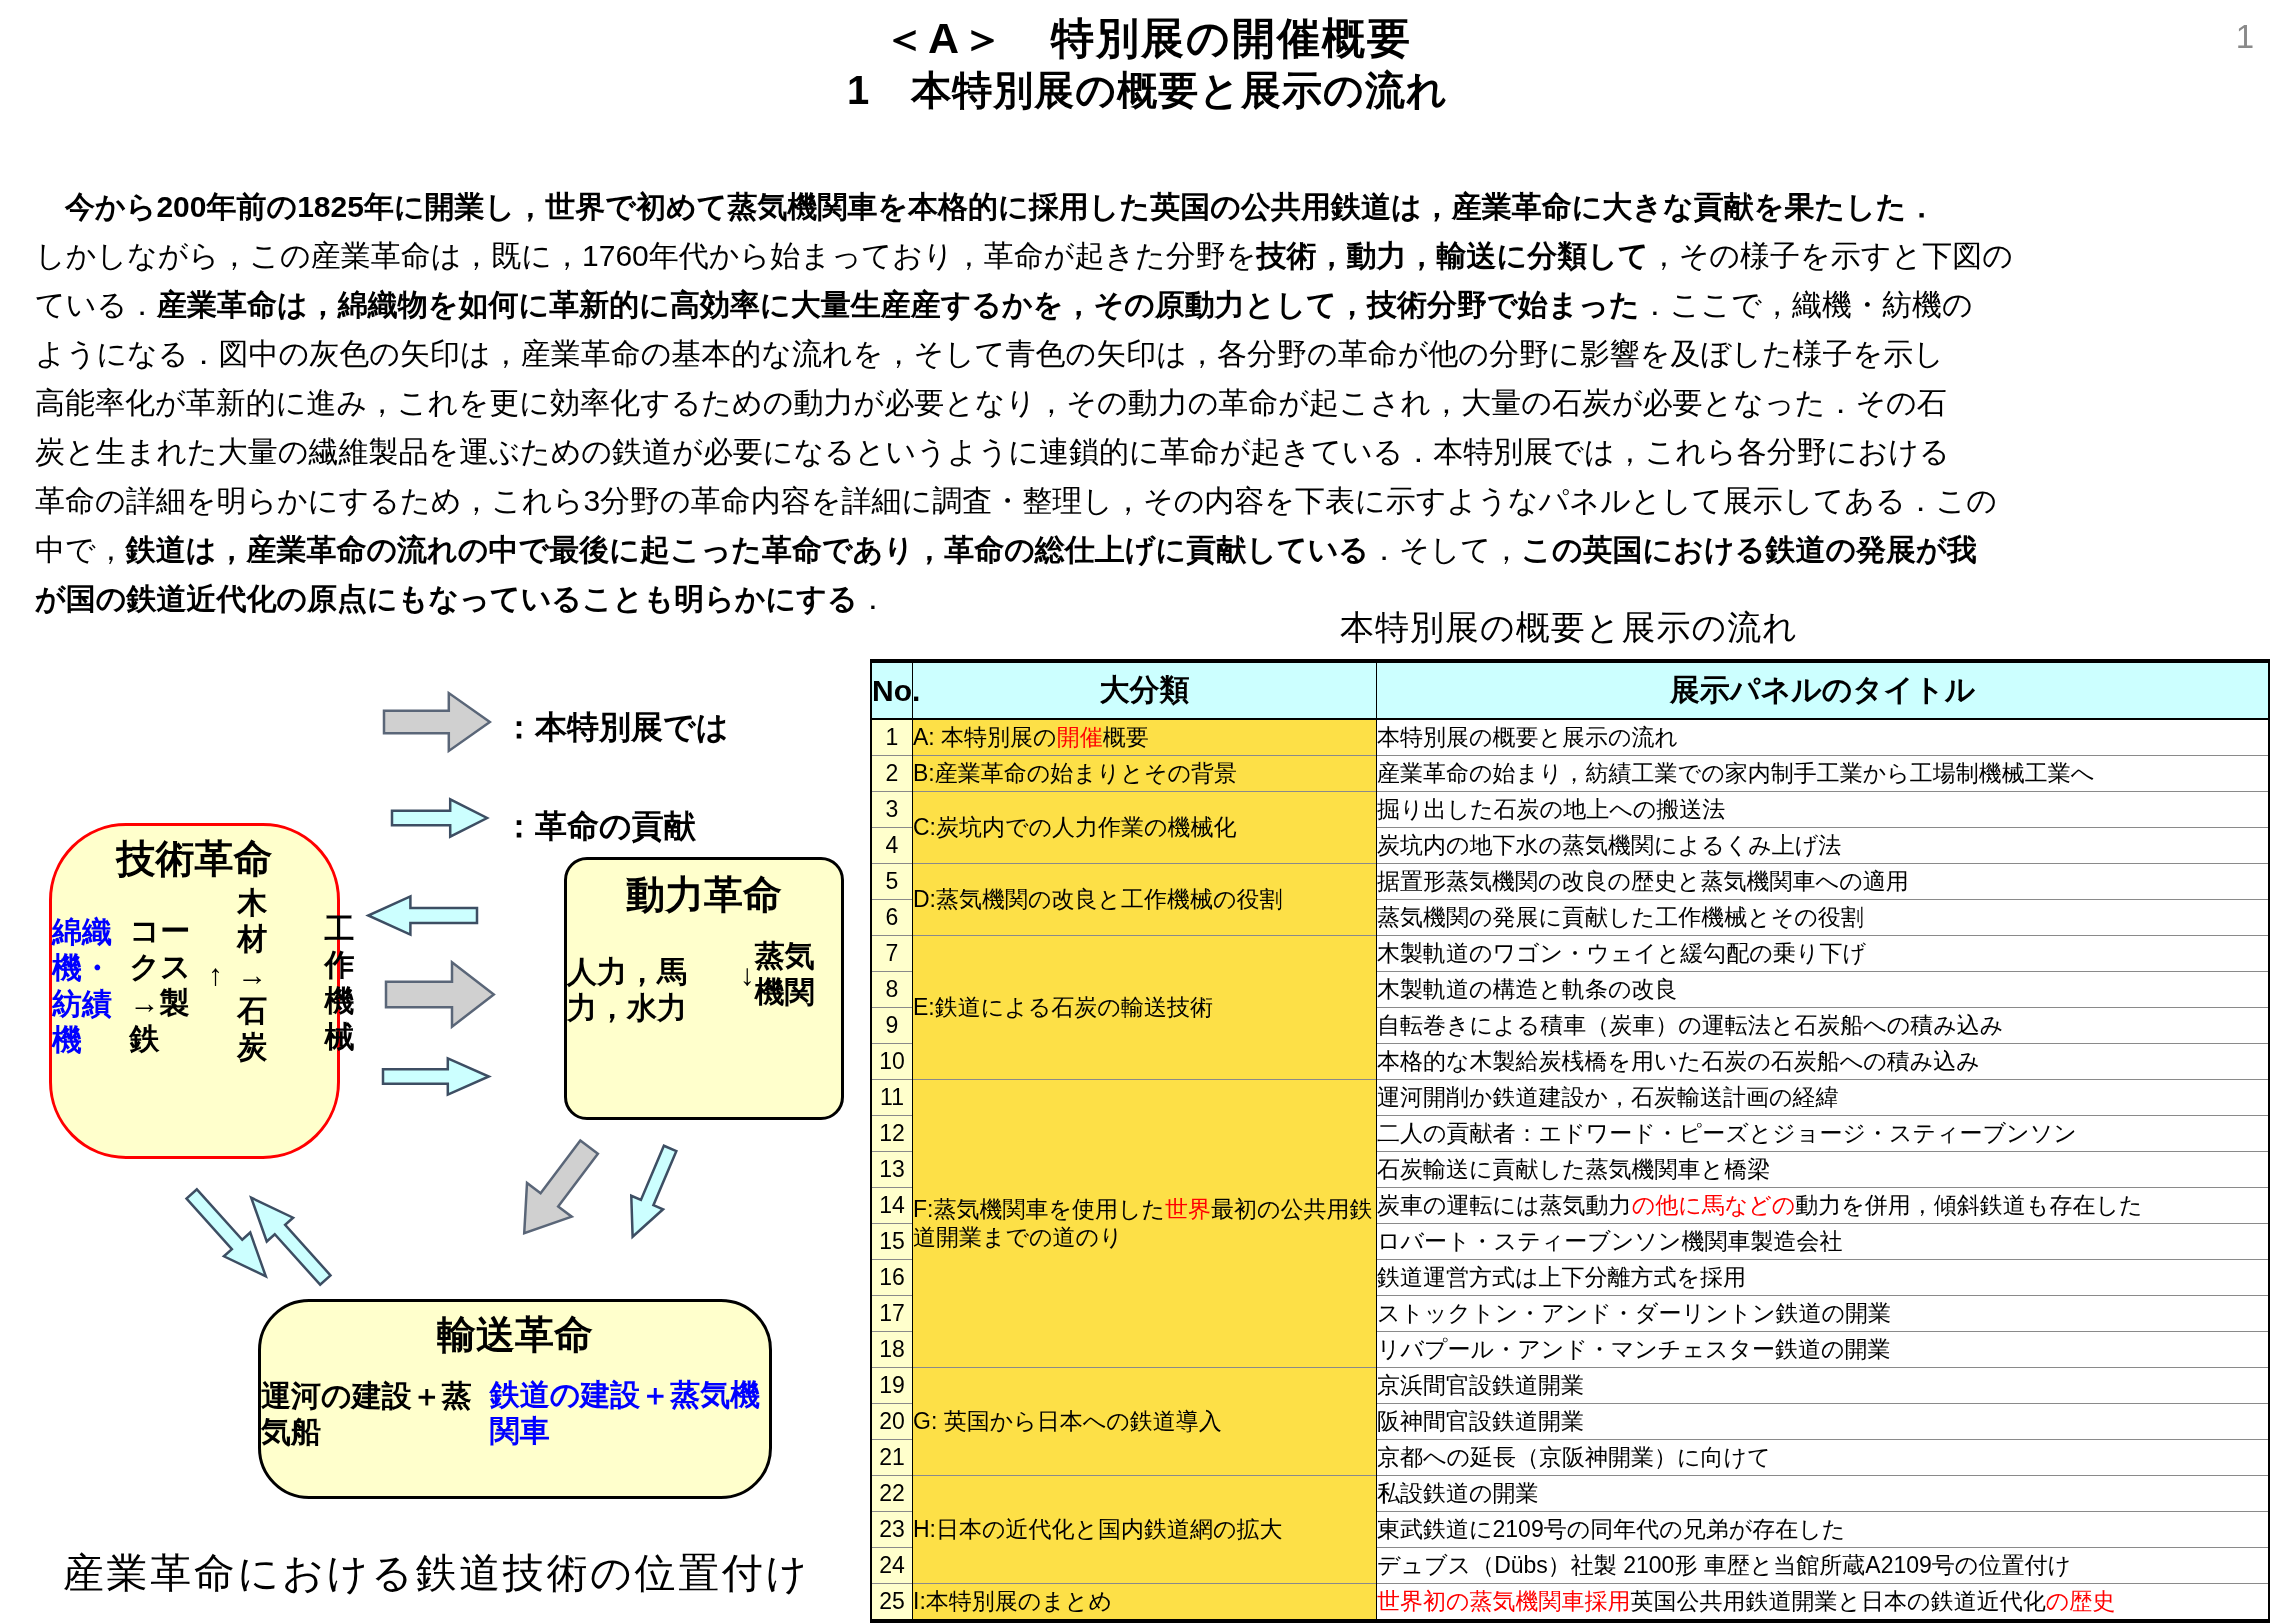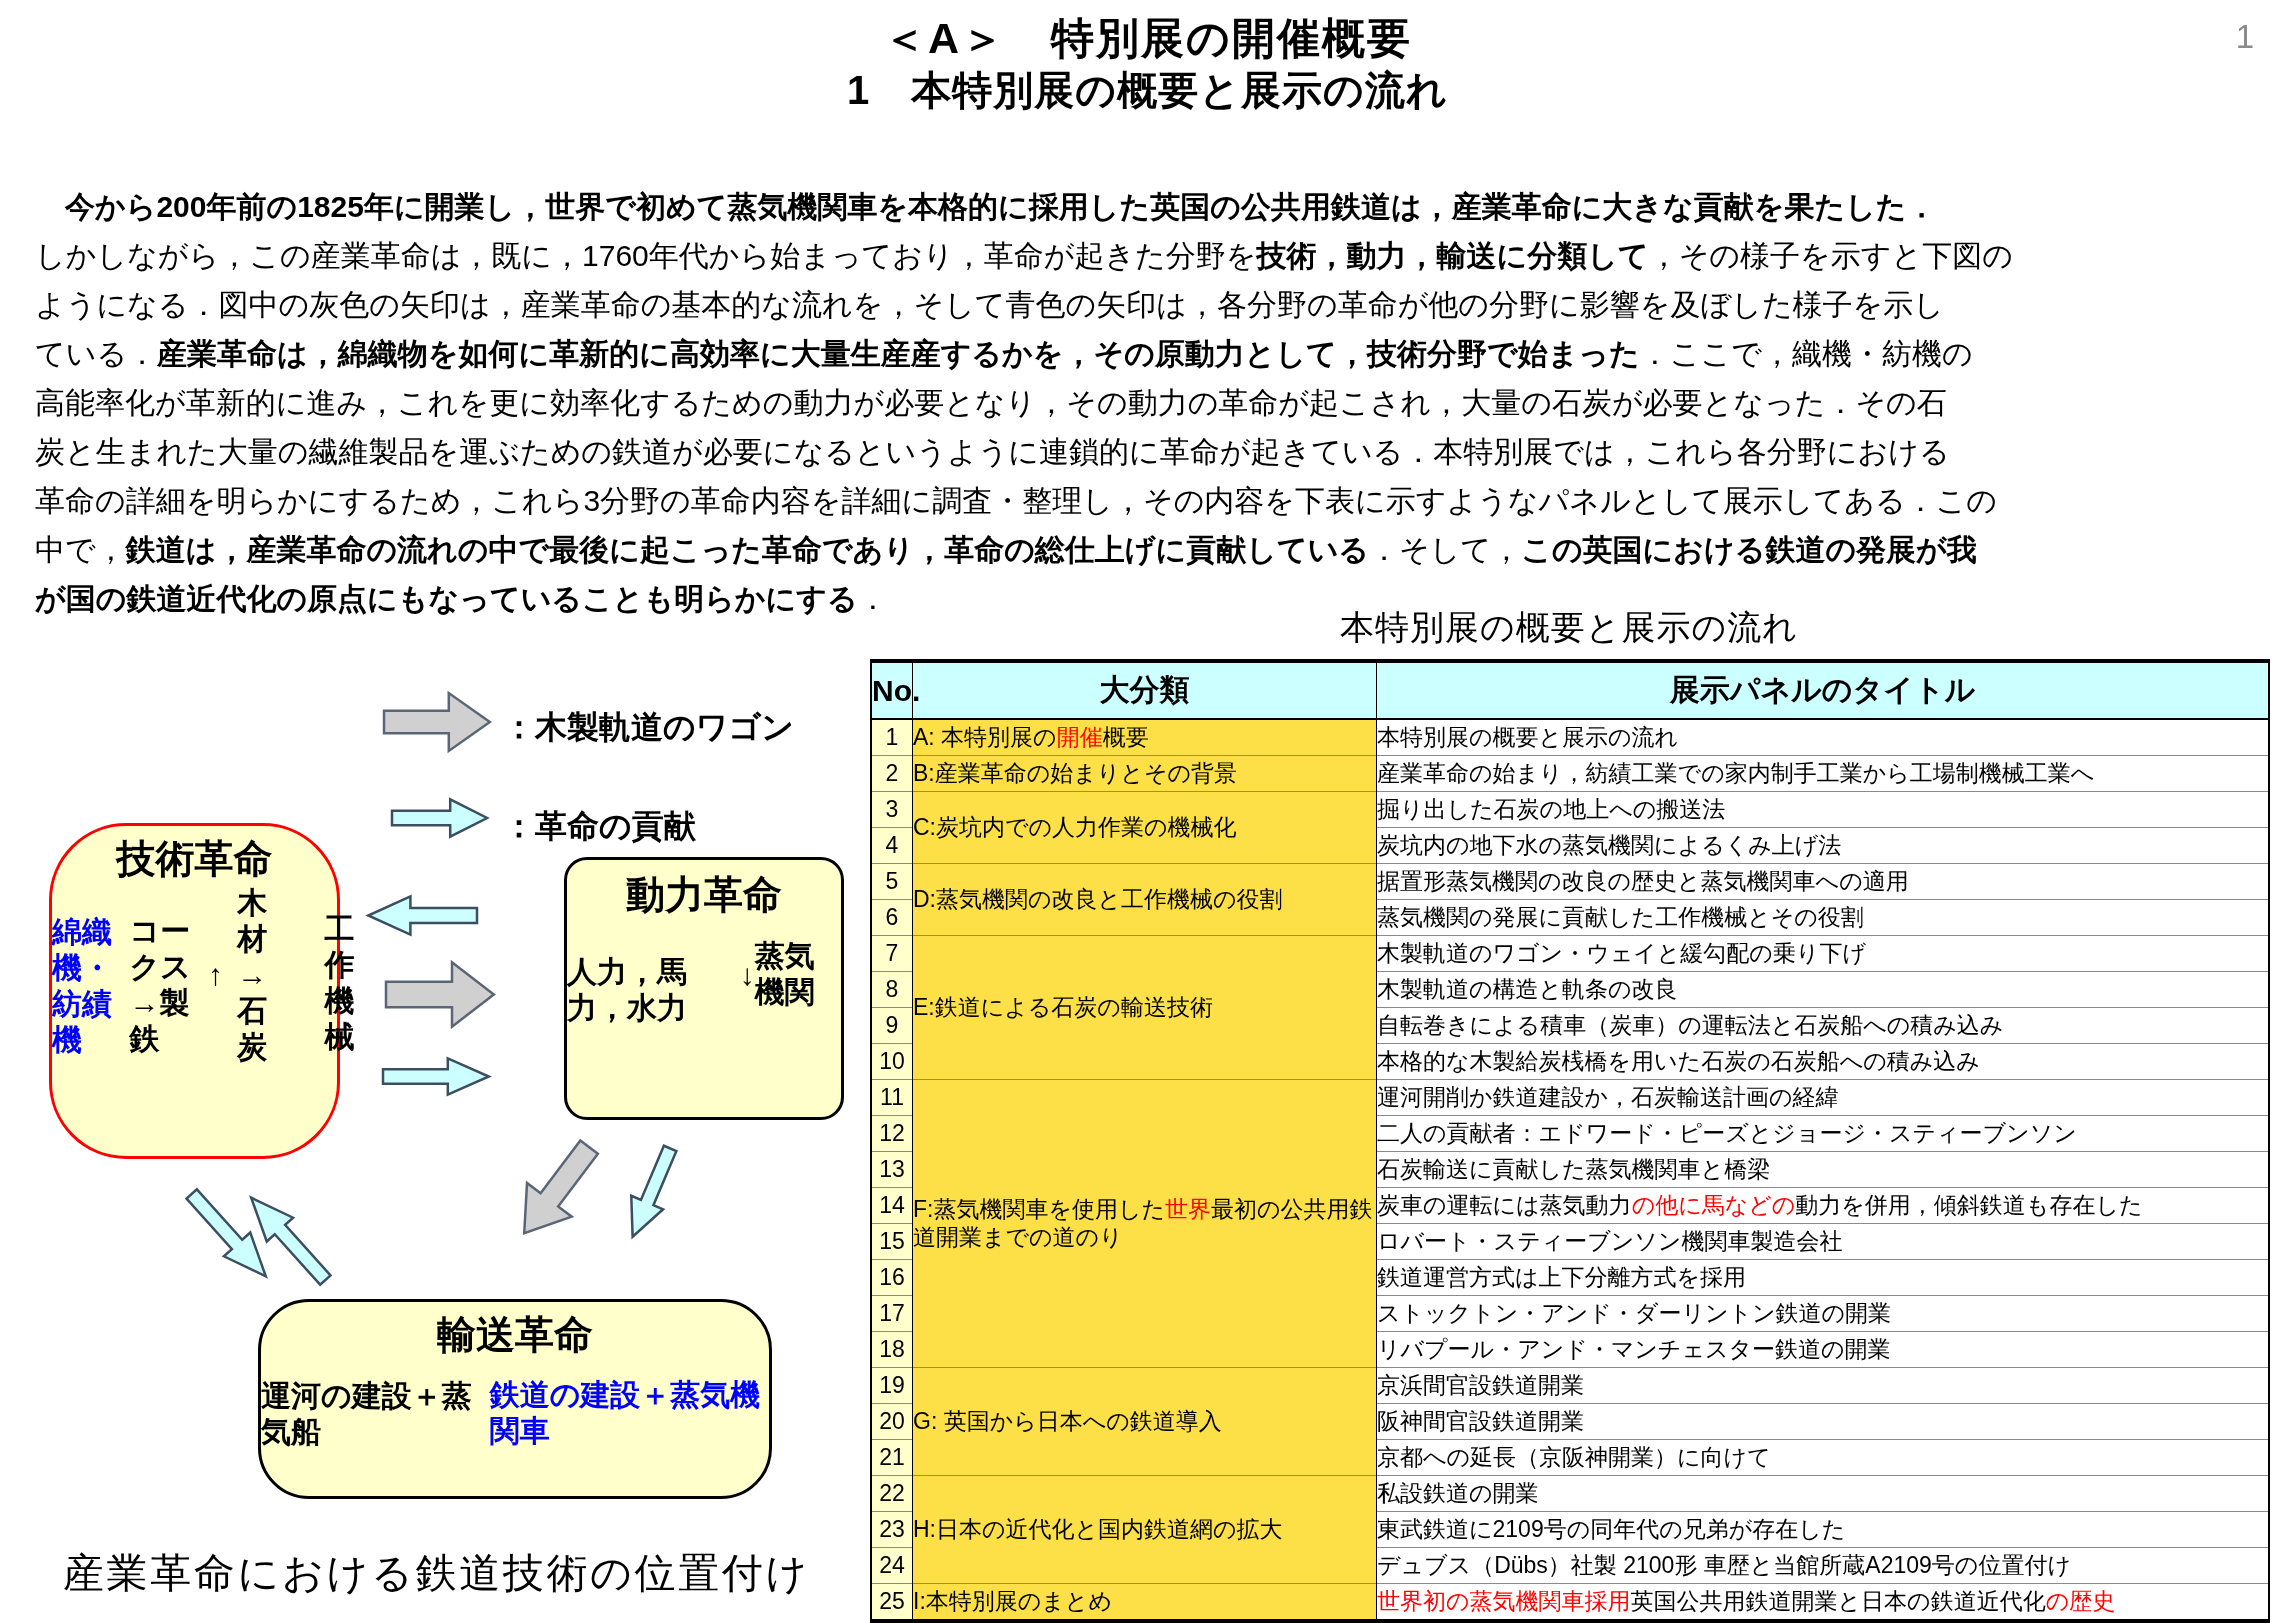--- a/index.html
+++ b/index.html
@@ -80,31 +80,31 @@
 
 <div id="page">
 
   <div class="page-num">1</div>
   <div class="doc-title">＜A＞　特別展の開催概要</div>
   <div class="doc-subtitle">1　本特別展の概要と展示の流れ</div>
 
   <div class="paragraph" id="paragraph">
       <div class="para-line"><span class="b">　今から200年前の1825年に開業し，世界で初めて蒸気機関車を本格的に採用した英国の公共用鉄道は，産業革命に大きな貢献を果たした．</span></div>
       <div class="para-line"><span>しかしながら，この産業革命は，既に，1760年代から始まっており，革命が起きた分野を</span><span class="b">技術，動力，輸送に分類して</span><span>，その様子を示すと下図の</span></div>
+      <div class="para-line"><span>ている．</span><span class="b">産業革命は，綿織物を如何に革新的に高効率に大量生産産するかを，その原動力として，技術分野で始まった</span><span>．ここで，織機・紡機の</span></div>
       <div class="para-line"><span>ようになる．図中の灰色の矢印は，産業革命の基本的な流れを，そして青色の矢印は，各分野の革命が他の分野に影響を及ぼした様子を示し</span></div>
-      <div class="para-line"><span>ている．</span><span class="b">産業革命は，綿織物を如何に革新的に高効率に大量生産産するかを，その原動力として，技術分野で始まった</span><span>．ここで，織機・紡機の</span></div>
       <div class="para-line"><span>高能率化が革新的に進み，これを更に効率化するための動力が必要となり，その動力の革命が起こされ，大量の石炭が必要となった．その石</span></div>
       <div class="para-line"><span>炭と生まれた大量の繊維製品を運ぶための鉄道が必要になるというように連鎖的に革命が起きている．本特別展では，これら各分野における</span></div>
       <div class="para-line"><span>革命の詳細を明らかにするため，これら3分野の革命内容を詳細に調査・整理し，その内容を下表に示すようなパネルとして展示してある．この</span></div>
       <div class="para-line"><span>中で，</span><span class="b">鉄道は，産業革命の流れの中で最後に起こった革命であり，革命の総仕上げに貢献している</span><span>．そして，</span><span class="b">この英国における鉄道の発展が我</span></div>
       <div class="para-line"><span class="b">が国の鉄道近代化の原点にもなっていることも明らかにする</span><span>．</span></div>
     </div>
 
   <div id="diagram">
-    <div class="legend-label" id="legend-flow-label">：木製軌道のワゴン</div>
+    <div class="legend-label" id="legend-flow-label">：本特別展では</div>
     <div class="legend-label" id="legend-contrib-label">：革命の貢献</div>
 
     <div class="shape-box tech-box">
       <div class="box-title">技術革命</div>
       <div class="box-lines">
           <div class="box-line blue">綿織機・紡績機</div>
           <div class="box-line">コークス→製鉄</div>
           <div class="box-line">↑</div>
           <div class="box-line">木材→石炭</div>
           <div class="box-line">工作機械</div>

